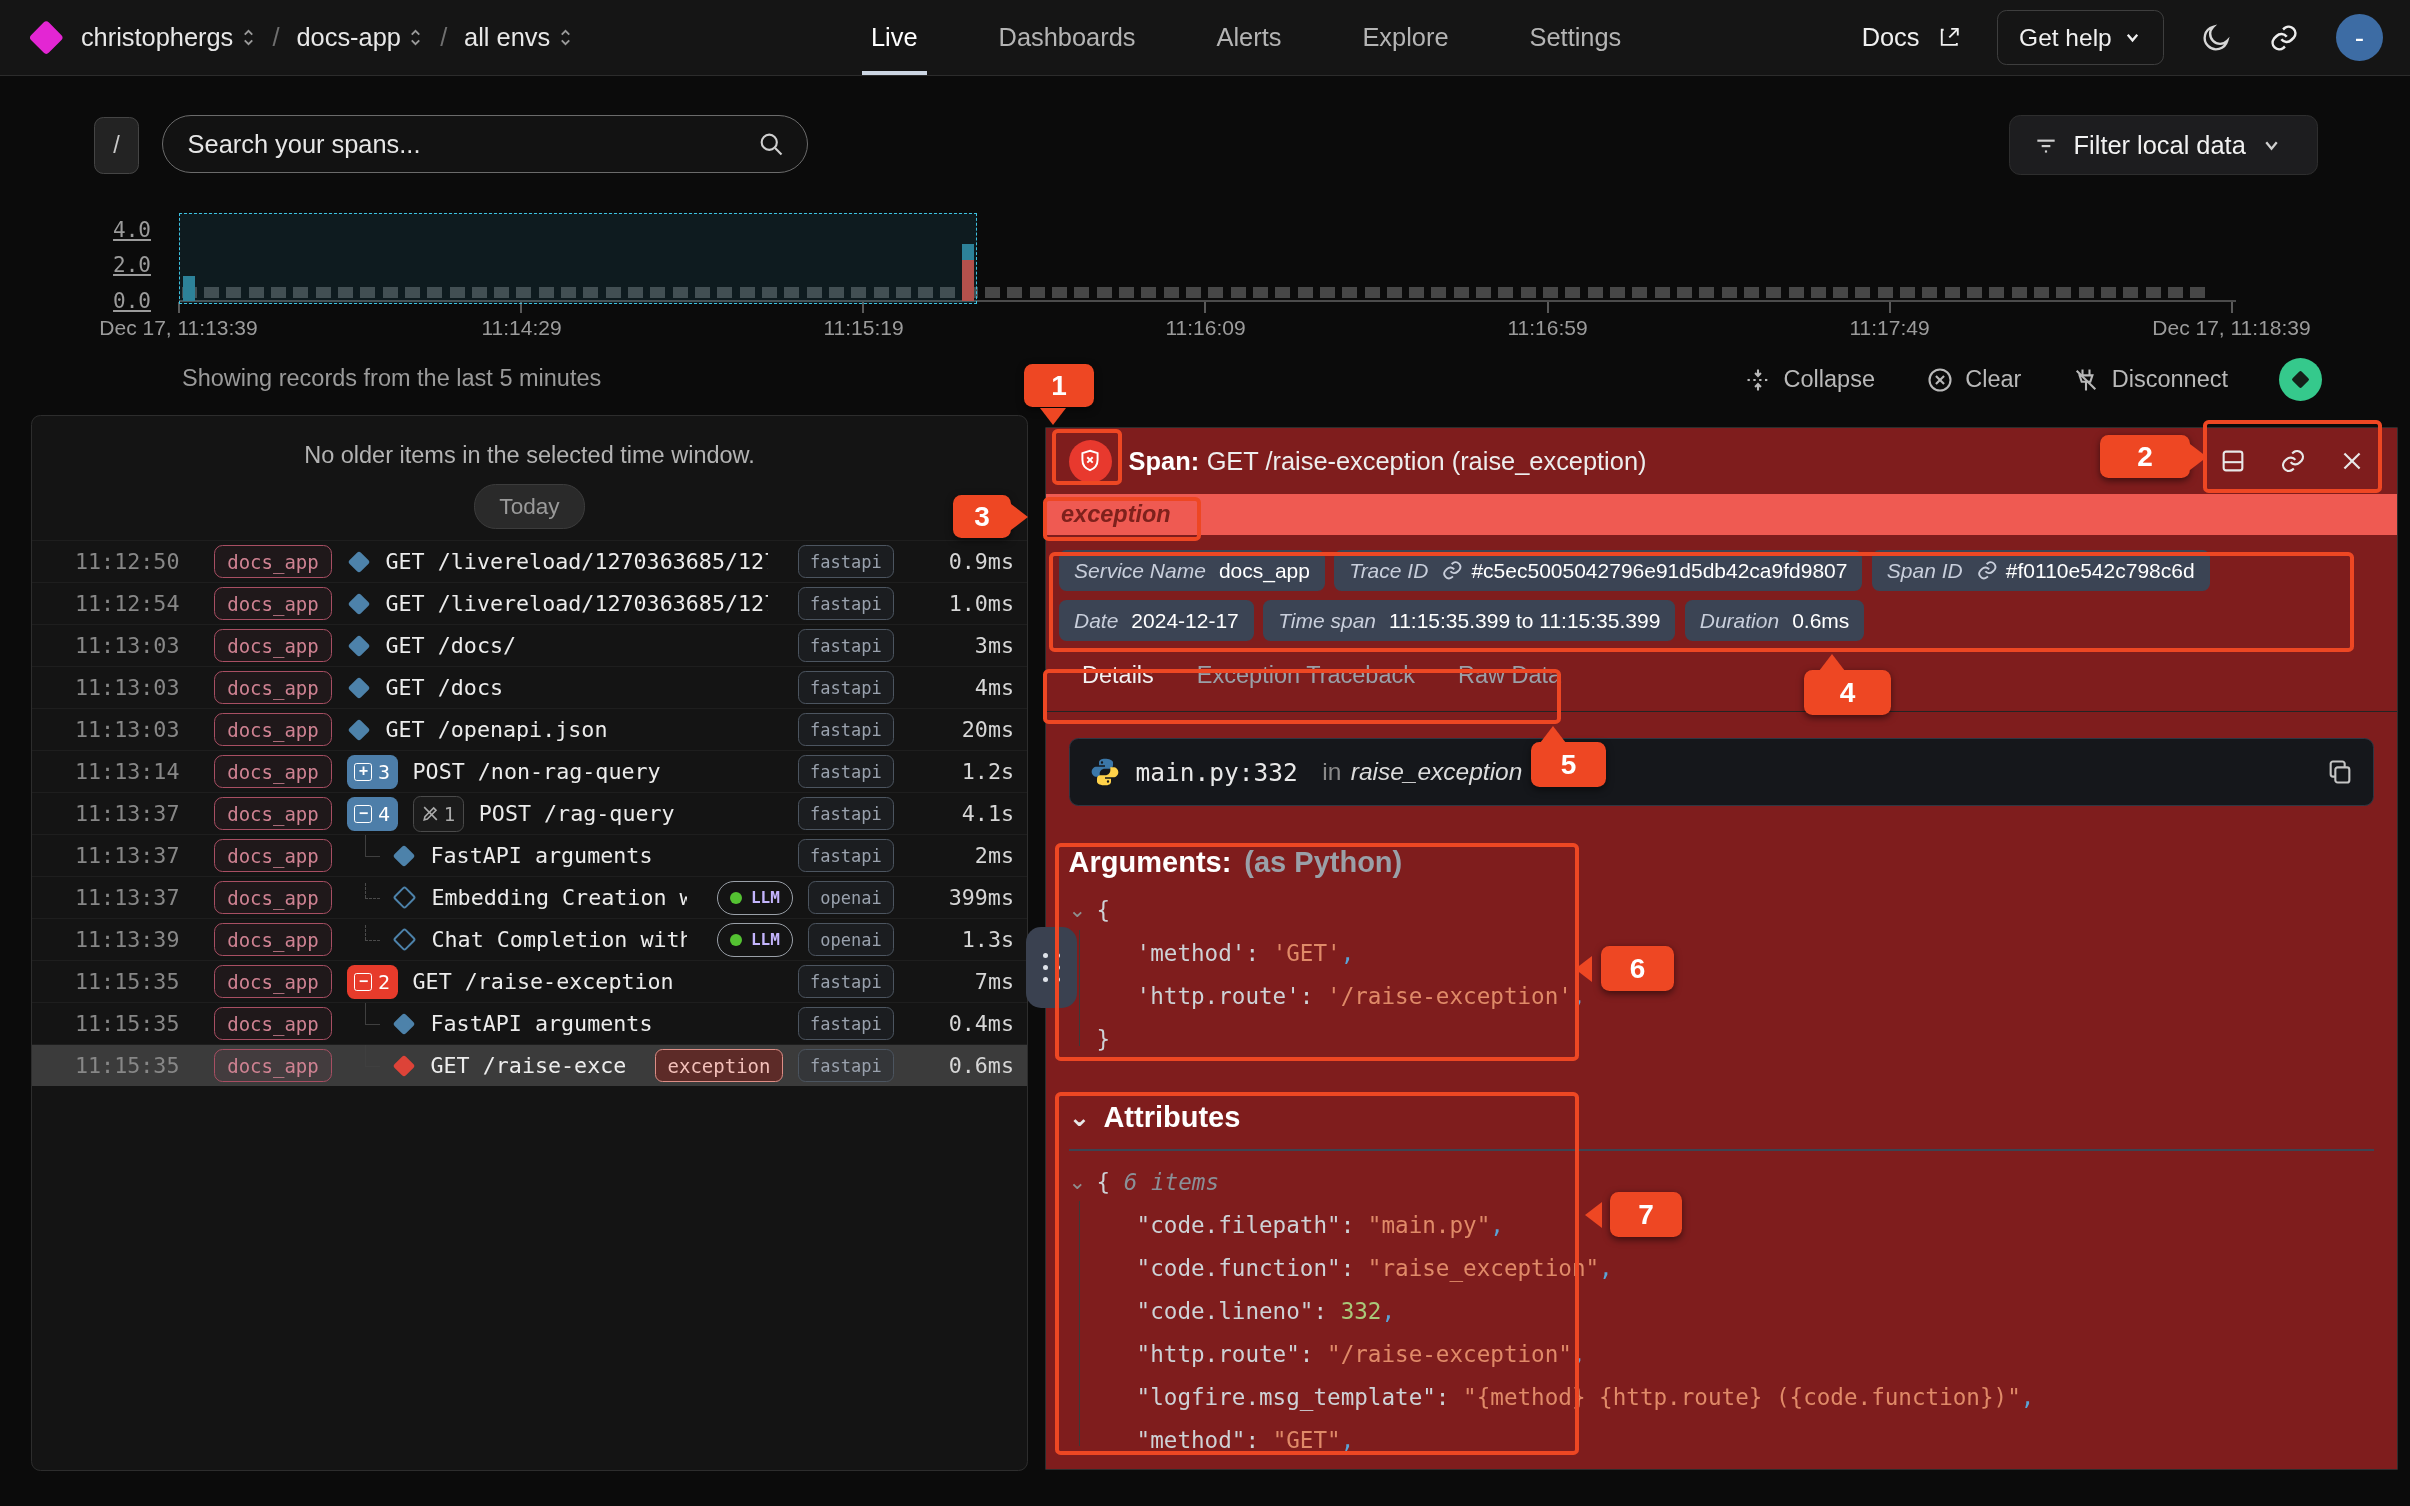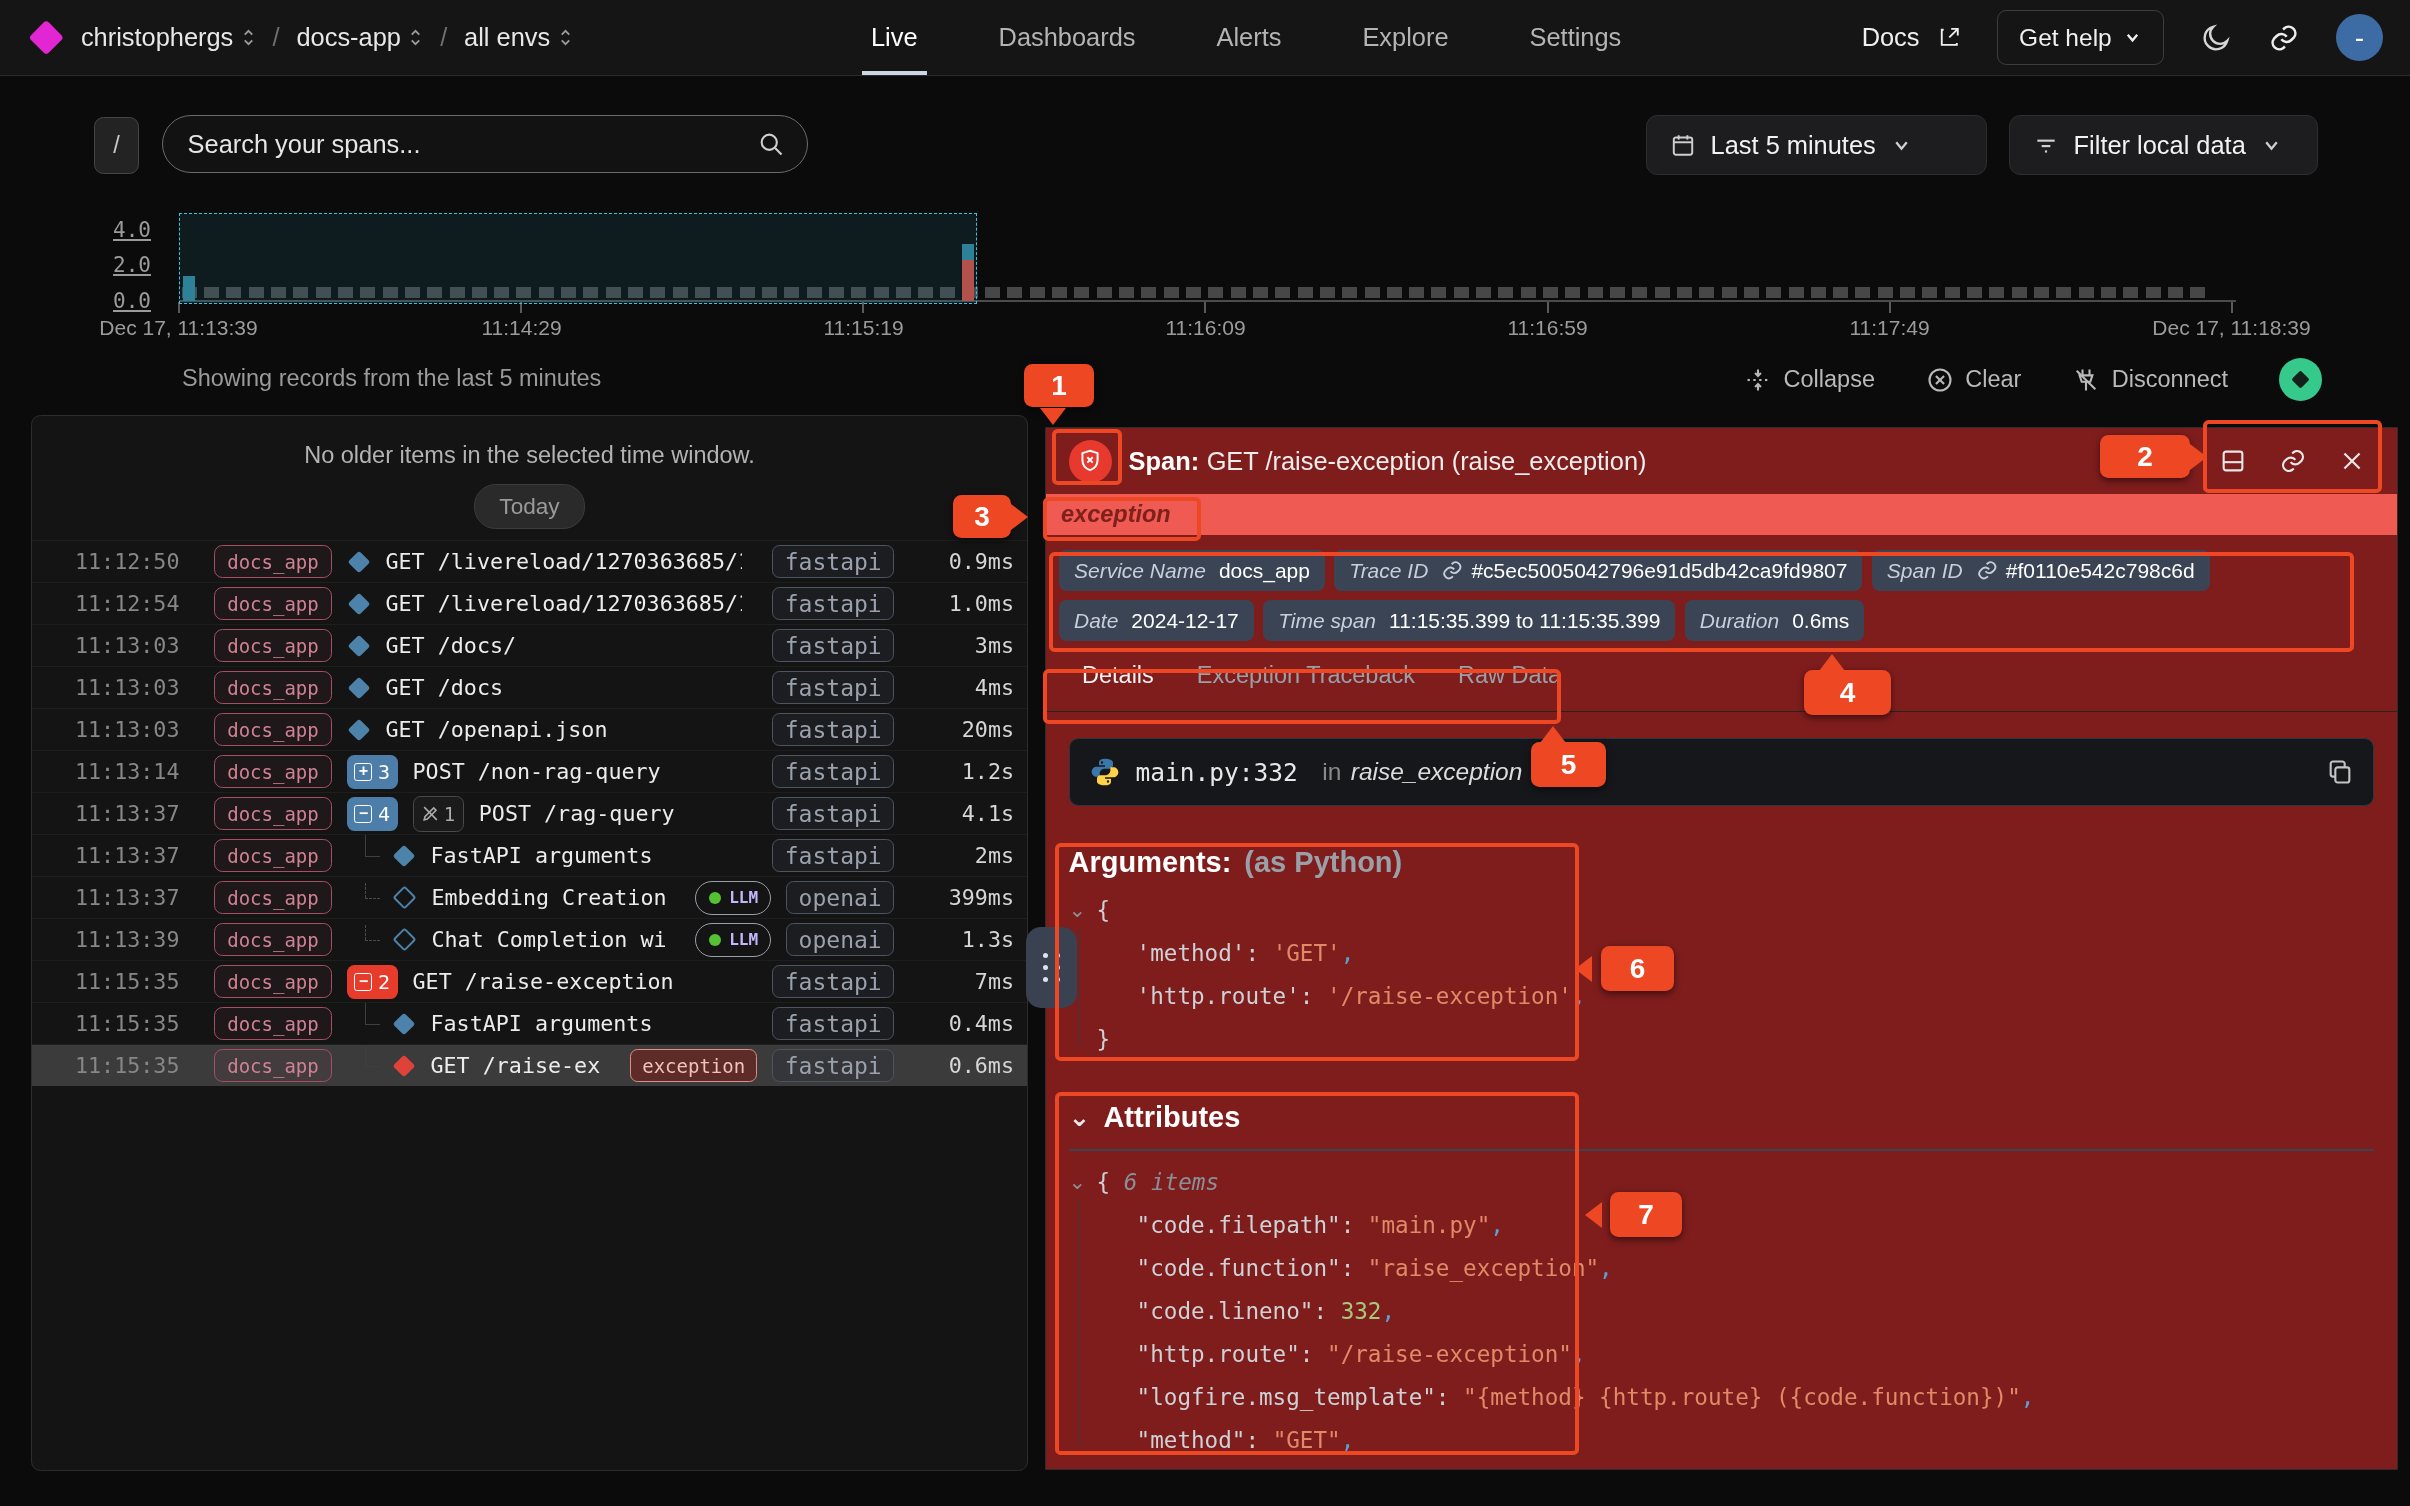--- a/index.html
+++ b/index.html
@@ -86,21 +86,21 @@
   .conn .v{position:absolute;left:5.6px;top:0;height:21px;border-left:1.9px solid #3f3f3f;}
   .conn .h{position:absolute;left:5.6px;top:21px;width:15px;border-top:1.9px solid #3f3f3f;}
   .conn.dashed .v{border-left-style:dashed;border-color:#4a4a4a;top:5.6px;height:15px;}
   .conn.dashed .h{border-top-style:dashed;border-color:#4a4a4a;}
   .rname{font-size:21.7px;color:#ececec;white-space:nowrap;overflow:hidden;}
   .rspacer{flex:1;}
   .llm{flex:none;height:32px;border:1.9px solid #9aa0a8;border-radius:17px;display:flex;align-items:center;gap:8.5px;
        padding:0 12.2px;color:#c4b5fd;font-size:16px;font-weight:bold;}
   .llm i{width:12.2px;height:12.2px;border-radius:50%;background:#54c232;}
   .tagp{flex:none;height:31px;padding:0 11.3px;border:1.9px solid #4c5560;border-radius:7.5px;color:#99a1ad;
-        font-size:23px;display:flex;align-items:center;background:rgba(40,46,54,0.35);}
+        font-size:17px;display:flex;align-items:center;background:rgba(40,46,54,0.35);}
   .excp{flex:none;height:31px;padding:0 11.3px;border:1.9px solid #dd8e86;border-radius:7.5px;color:#f3c0ba;
         background:#5d2b28;font-size:19px;display:flex;align-items:center;}
   .rdur{flex:none;width:105px;text-align:right;font-size:21.7px;color:#d6d6d6;}
 
   
   .drag-handle{position:absolute;left:1026px;top:927px;width:51px;height:81px;background:#3a4150;border-radius:15px;
                z-index:10;display:flex;align-items:center;justify-content:center;cursor:col-resize;}
   .dots{display:grid;grid-template-columns:5.6px 5.6px;gap:6.6px;}
   .dots i{width:5.6px;height:5.6px;border-radius:50%;background:#dfe3ea;}
 
@@ -223,32 +223,20 @@
   </div>
 
   <div class="slash-key">
       <span>/</span>
     </div>
   <div class="search-box">
     <input type="text" placeholder="Search your spans..." style="">
     <svg width="28" height="28" viewBox="0 0 24 24" fill="none" stroke="#cfcfcf" stroke-width="1.8">
         <circle cx="10.5" cy="10.5" r="6.5"></circle>
         <line x1="15.5" y1="15.5" x2="21" y2="21"></line>
-      </svg>
-  </div>
-  <div class="btn-dark" id="time-btn">
-    <svg width="26" height="26" viewBox="0 0 24 24" fill="none" stroke="#cfcfcf" stroke-width="1.8">
-        <rect x="3.5" y="5" width="17" height="16" rx="2"></rect>
-        <line x1="8" y1="3" x2="8" y2="7"></line>
-        <line x1="16" y1="3" x2="16" y2="7"></line>
-        <line x1="3.5" y1="9.5" x2="20.5" y2="9.5"></line>
-      </svg>
-    <span>Last 5 minutes</span>
-    <svg width="21" height="21" viewBox="0 0 20 20">
-        <polyline points="5,7 10,13 15,7" fill="none" stroke="#cfcfcf" stroke-width="2.2"></polyline>
       </svg>
   </div>
   <div class="btn-dark" id="filter-btn">
     <svg width="26" height="26" viewBox="0 0 24 24" stroke="#cfcfcf" stroke-width="2" fill="none">
         <line x1="4" y1="8" x2="20" y2="8"></line>
         <line x1="8" y1="13" x2="16" y2="13"></line>
         <line x1="11" y1="18" x2="13" y2="18"></line>
       </svg>
     <span>Filter local data</span>
     <svg width="21" height="21" viewBox="0 0 20 20">

